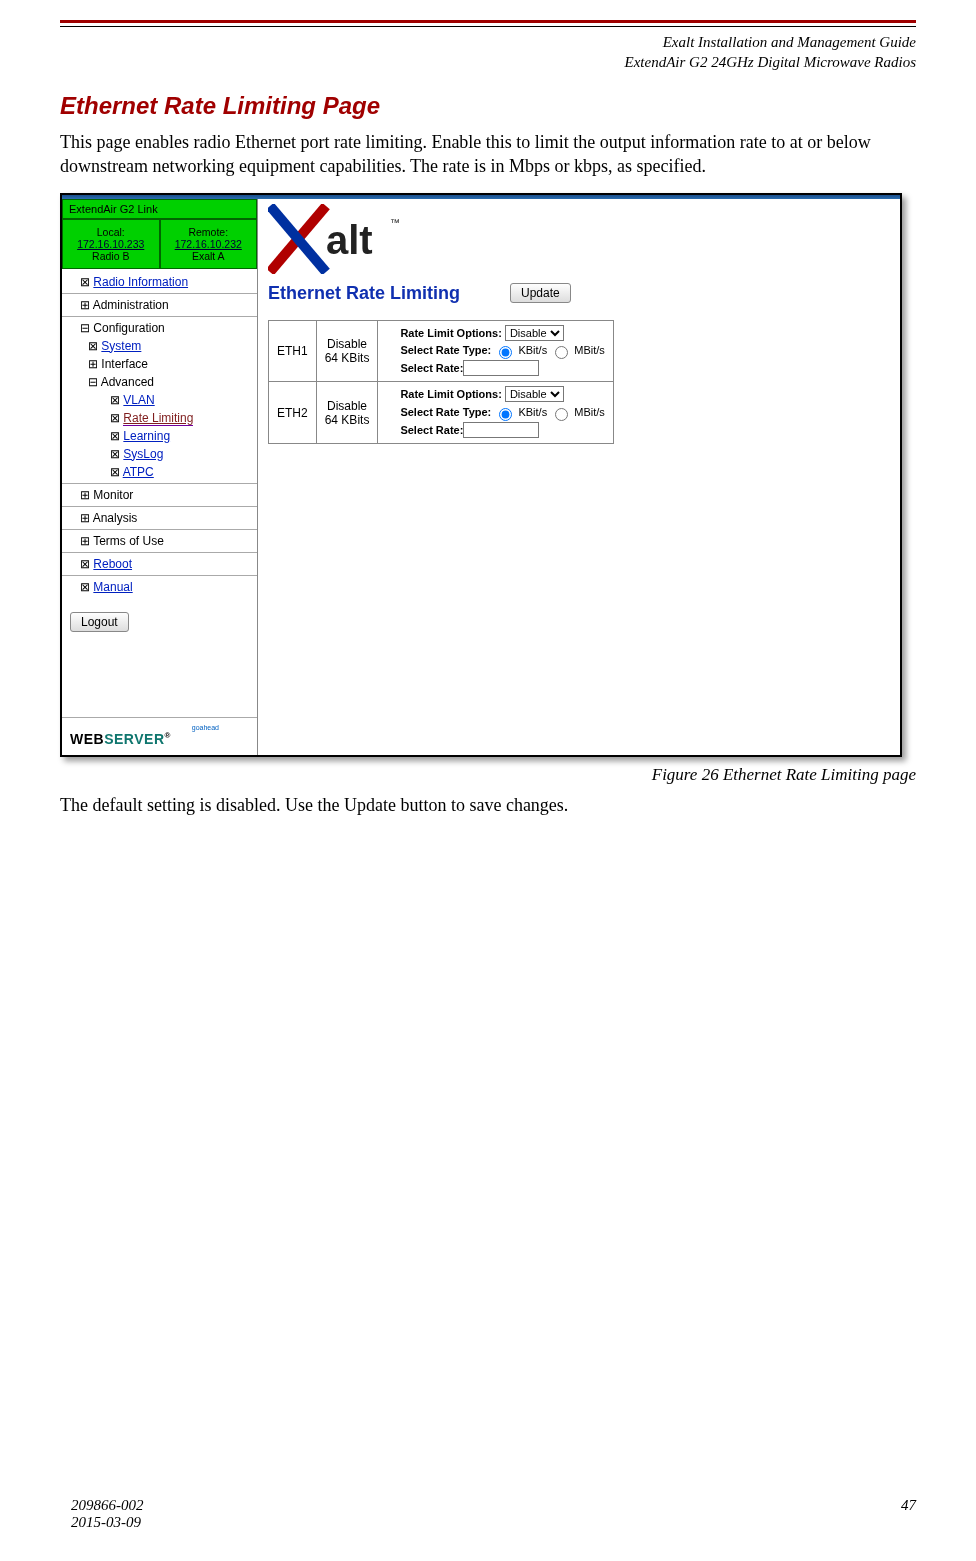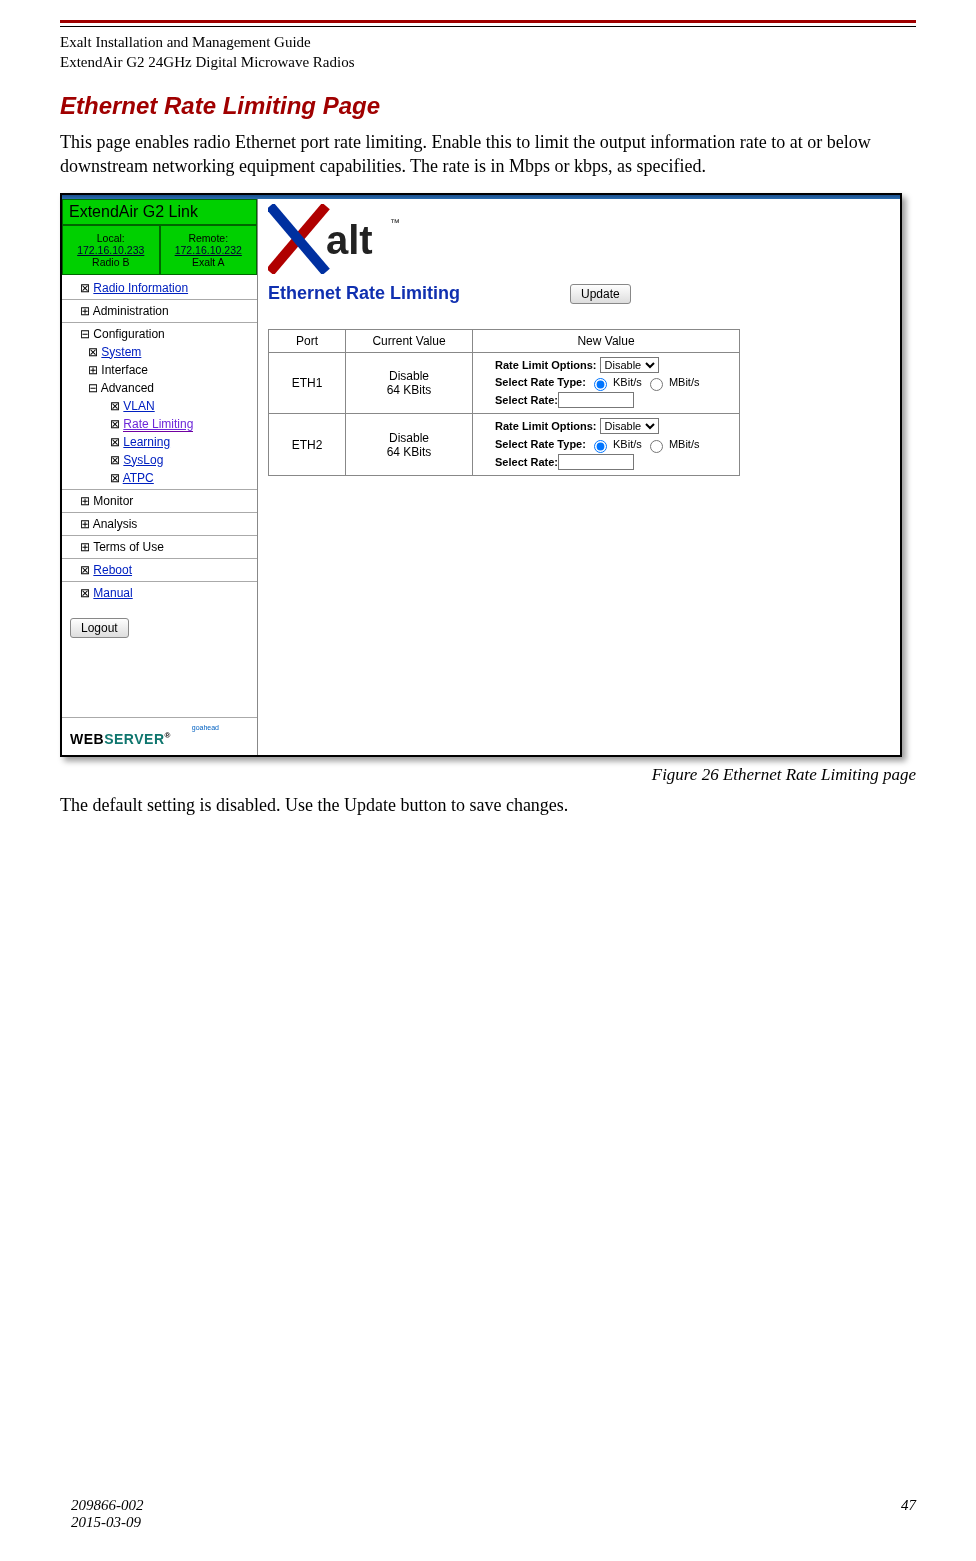--- a/index.html
+++ b/index.html
@@ -11,21 +11,22 @@
   }
   .page {
     padding: 20px 60px 40px 60px;
     box-sizing: border-box;
     min-height: 1561px;
     position: relative;
   }
   .rule-red { border-top: 3px solid #a00000; margin-bottom: 3px; }
   .rule-thin { border-top: 1px solid #000; }
   .header-right {
-    text-align: left;
+    text-align: right;
+    font-style: italic;
     font-size: 15px;
     margin: 6px 0 20px 0;
     line-height: 1.3;
   }
   h1.section-title {
     font-family: Arial, Helvetica, sans-serif;
     font-style: italic;
     font-weight: bold;
     font-size: 24px;
     color: #a00000;
@@ -77,21 +78,21 @@
   }
   .sidebar {
     width: 195px;
     border-right: 1px solid #888;
     display: flex;
     flex-direction: column;
   }
   .linkbar {
     background: #00d000;
     color: #000;
-    font-size: 16px;
+    font-size: 11px;
     padding: 3px 6px;
     border: 1px solid #060;
   }
   .radios {
     display: flex;
   }
   .radio-box {
     flex: 1;
     text-align: center;
     font-size: 10.5px;
@@ -104,21 +105,21 @@
   .nav {
     padding: 4px 0 6px 0;
     font-size: 12px;
   }
   .nav-item {
     padding: 2px 18px;
     white-space: nowrap;
     color: #000;
   }
   .nav-link { color: #0020c0; text-decoration: underline; cursor: pointer; }
-  .nav-link.active { color: #6d28d9; }
+  .nav-link.active { color: #7f1d1d; }
   .nav-sq { display:inline-block; width:10px; text-align:center; }
   .nav-indent1 { padding-left: 26px; }
   .nav-indent2 { padding-left: 48px; }
   .nav-sep { border-top:1px solid #aaa; margin:2px 0; }
   .logout-wrap { padding: 10px 8px; }
   .btn {
     font-family: Arial, sans-serif;
     font-size: 12px;
     padding: 2px 10px;
     background: linear-gradient(#fefefe, #ddd);
@@ -149,23 +150,23 @@
     display: flex;
     align-items: center;
     height: 80px;
   }
   .xalt-logo {
     width: 160px; height: 70px;
     position: relative;
   }
   .page-title-row {
     display: flex;
-    align-items: flex-end;
-    gap: 110px;
-    margin: 4px 0 25px 0;
+    align-items: center;
+    gap: 50px;
+    margin: 4px 0 16px 0;
   }
   .page-title {
     font-family: Arial, sans-serif;
     font-size: 18px;
     font-weight: bold;
     color: #1030b0;
   }
   table.cfg {
     border-collapse: collapse;
     font-size: 12px;
@@ -274,25 +275,20 @@
           </div>
         </div>
 
         <div class="page-title-row">
           <div class="page-title">Ethernet Rate Limiting</div>
           <button class="btn">Update</button>
         </div>
 
         <table class="cfg">
           <tbody>
-              <tr>
-            <th style="width:60px">Port</th>
-            <th style="width:110px">Current Value</th>
-            <th style="width:250px">New Value</th>
-          </tr>
           <tr>
             <td class="cell-center">ETH1</td>
             <td class="cell-center">
               <span>Disable</span><br>
               <span>64 KBits</span>
             </td>
             <td class="opts">
               <b>Rate Limit Options:</b>
               <select><option>Disable</option></select><br>
               <b>Select Rate Type:</b>

